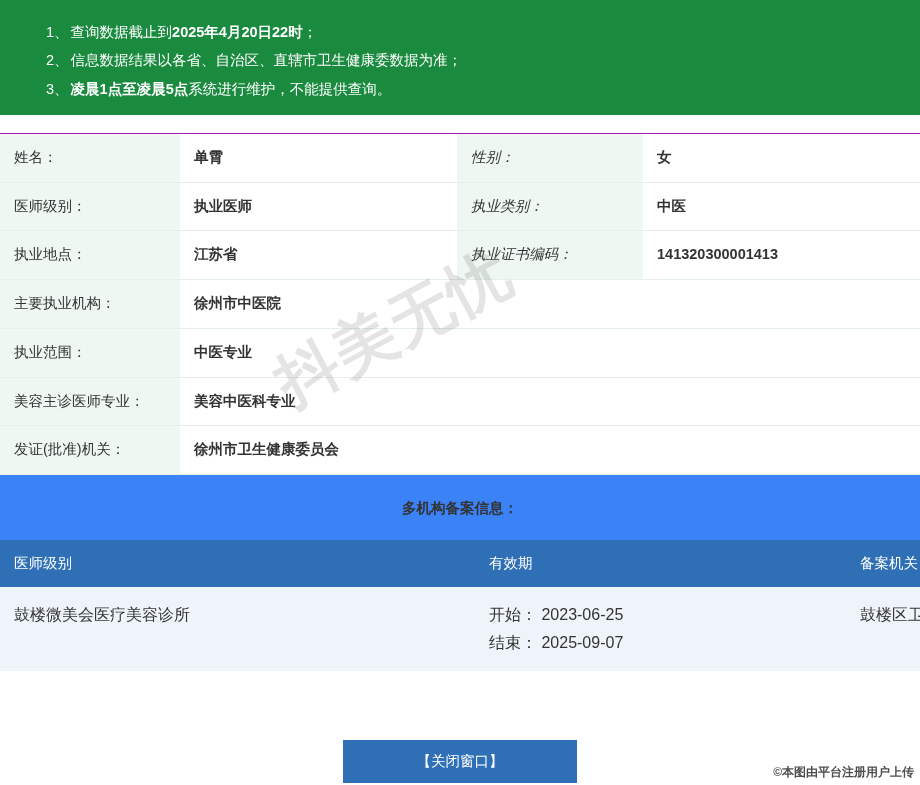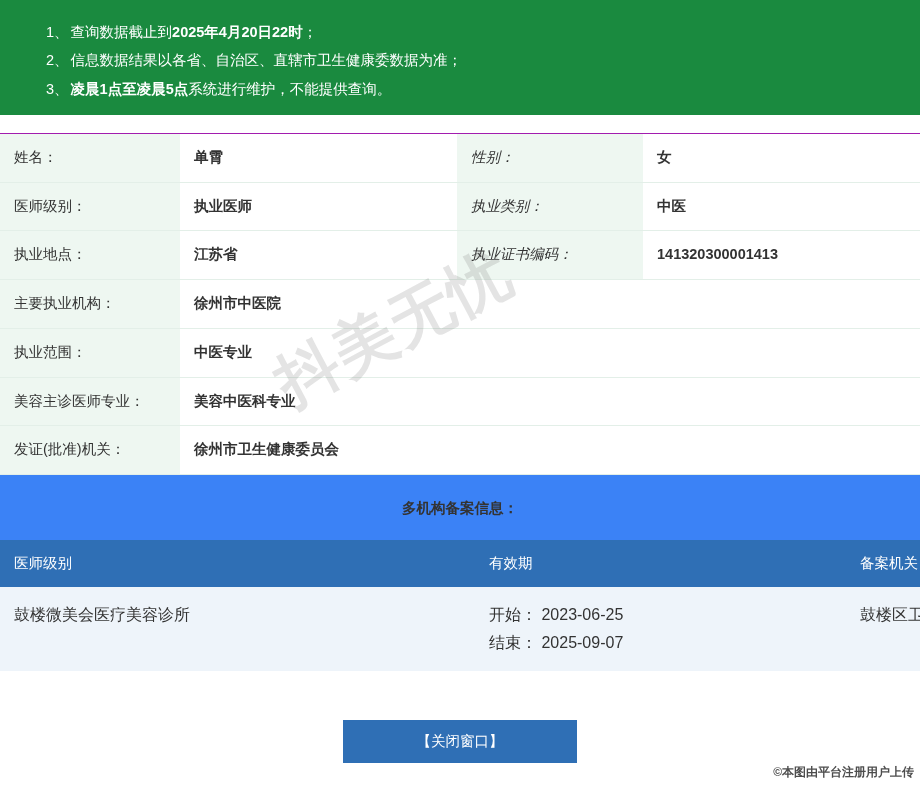--- a/index.html
+++ b/index.html
@@ -96,21 +96,21 @@
     line-height: 1.75;
   }
   .col-name { width: 447px; }
   .col-valid { width: 343px; }
   .col-org { width: 130px; }
 
   
   .footer {
     position: absolute;
     left: 0;
-    bottom: 22px;
+    bottom: 2px;
     width: 920px;
     text-align: center;
   }
   .close-btn {
     display: inline-block;
     width: 234px;
     padding: 12px 0;
     background: #2f6fb5;
     color: #ffffff;
     font-size: 14.5px;

